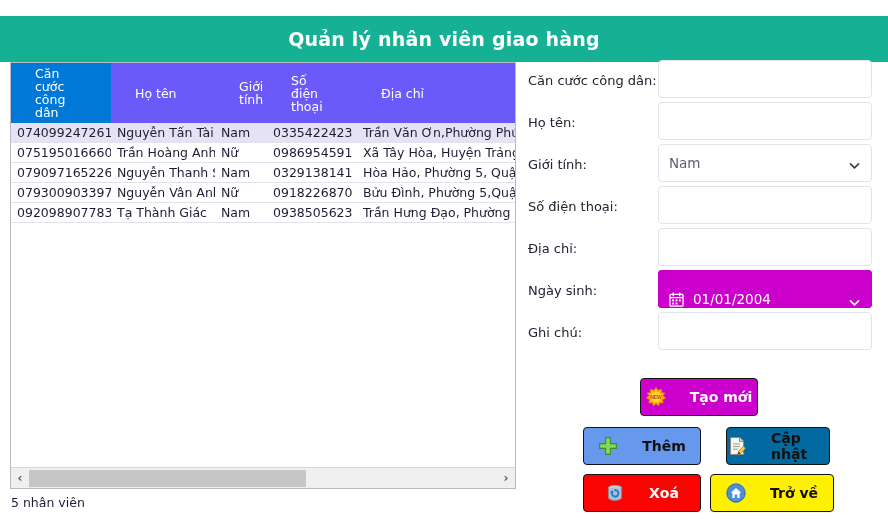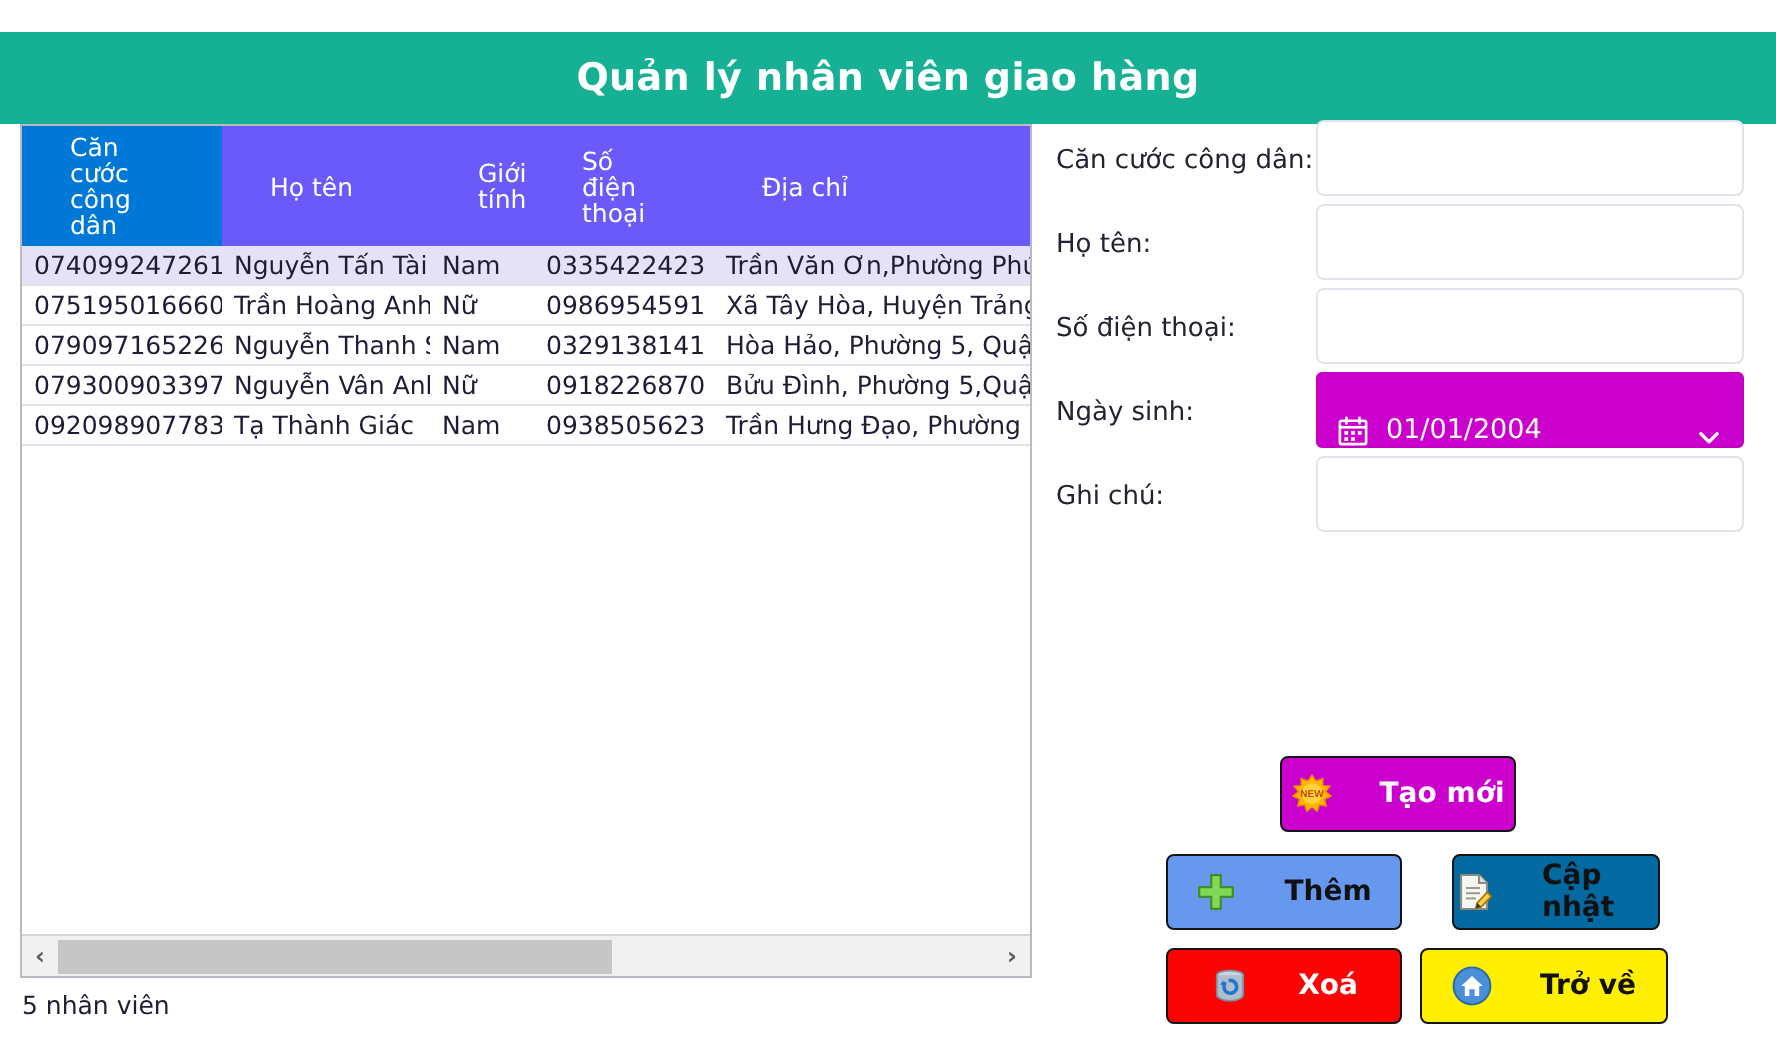--- a/index.html
+++ b/index.html
@@ -189,26 +189,41 @@
     <div class="frow">
       <div class="flabel">Căn cước công dân:</div>
       <input class="finput" type="text" value="" placeholder="" style="">
     </div>
 
     <div class="frow">
       <div class="flabel">Họ tên:</div>
       <input class="finput" type="text" value="" placeholder="" style="">
     </div>
 
+    <div class="frow">
+      <div class="flabel">Giới tính:</div>
+      <div class="fselect">
+        <span class="val">Nam</span>
+        <span class="chev">
+          <svg viewBox="0 0 16 16" width="13" height="13" aria-hidden="true">
+            <path d="M3 6 L8 11 L13 6" fill="none" stroke="#36404e" stroke-width="2" stroke-linecap="round" stroke-linejoin="round"></path>
+          </svg>
+        </span>
+      </div>
+    </div>
 
     <div class="frow">
       <div class="flabel">Số điện thoại:</div>
       <input class="finput" type="text" value="" placeholder="" style="">
     </div>
 
+    <div class="frow">
+      <div class="flabel">Địa chỉ:</div>
+      <input class="finput" type="text" value="" placeholder="" style="">
+    </div>
 
     <div class="frow">
       <div class="flabel">Ngày sinh:</div>
       <div class="date-field">
         <span class="cal-ico">
           <svg viewBox="0 0 16 16" width="15" height="15" aria-hidden="true">
             <rect x="1" y="2.5" width="14" height="12.5" rx="1" fill="none" stroke="#ffffff" stroke-width="1.4"></rect>
             <line x1="1" y1="6" x2="15" y2="6" stroke="#ffffff" stroke-width="1.4"></line>
             <line x1="4.5" y1="1" x2="4.5" y2="4" stroke="#ffffff" stroke-width="1.4" stroke-linecap="round"></line>
             <line x1="11.5" y1="1" x2="11.5" y2="4" stroke="#ffffff" stroke-width="1.4" stroke-linecap="round"></line>

